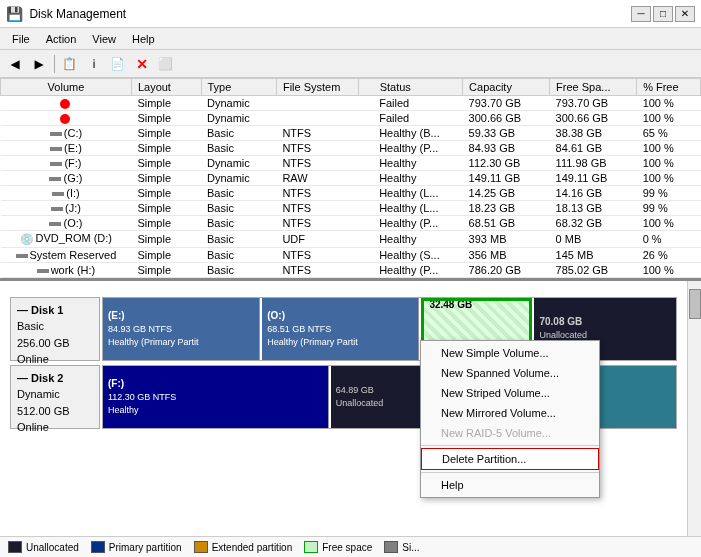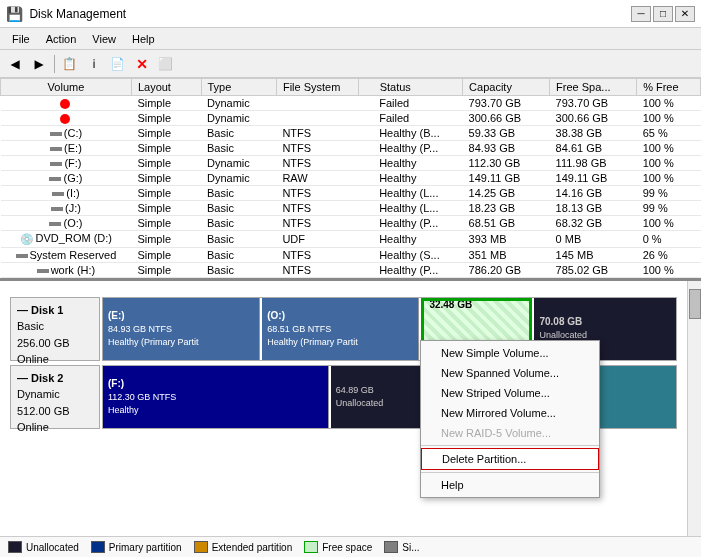--- a/index.html
+++ b/index.html
@@ -449,21 +449,21 @@
             <td class="col-cap">393 MB</td>
             <td class="col-free">0 MB</td>
             <td class="col-pct">0 %</td>
           </tr>
           <tr>
             <td class="col-volume"><span class="disk-icon-line"></span>System Reserved</td>
             <td class="col-layout">Simple</td>
             <td class="col-type">Basic</td>
             <td class="col-fs">NTFS</td>
             <td class="col-status">Healthy (S...</td>
-            <td class="col-cap">351 MB</td>
+            <td class="col-cap">356 MB</td>
             <td class="col-free">145 MB</td>
             <td class="col-pct">26 %</td>
           </tr>
           <tr>
             <td class="col-volume"><span class="disk-icon-line"></span>work (H:)</td>
             <td class="col-layout">Simple</td>
             <td class="col-type">Basic</td>
             <td class="col-fs">NTFS</td>
             <td class="col-status">Healthy (P...</td>
             <td class="col-cap">786.20 GB</td>

